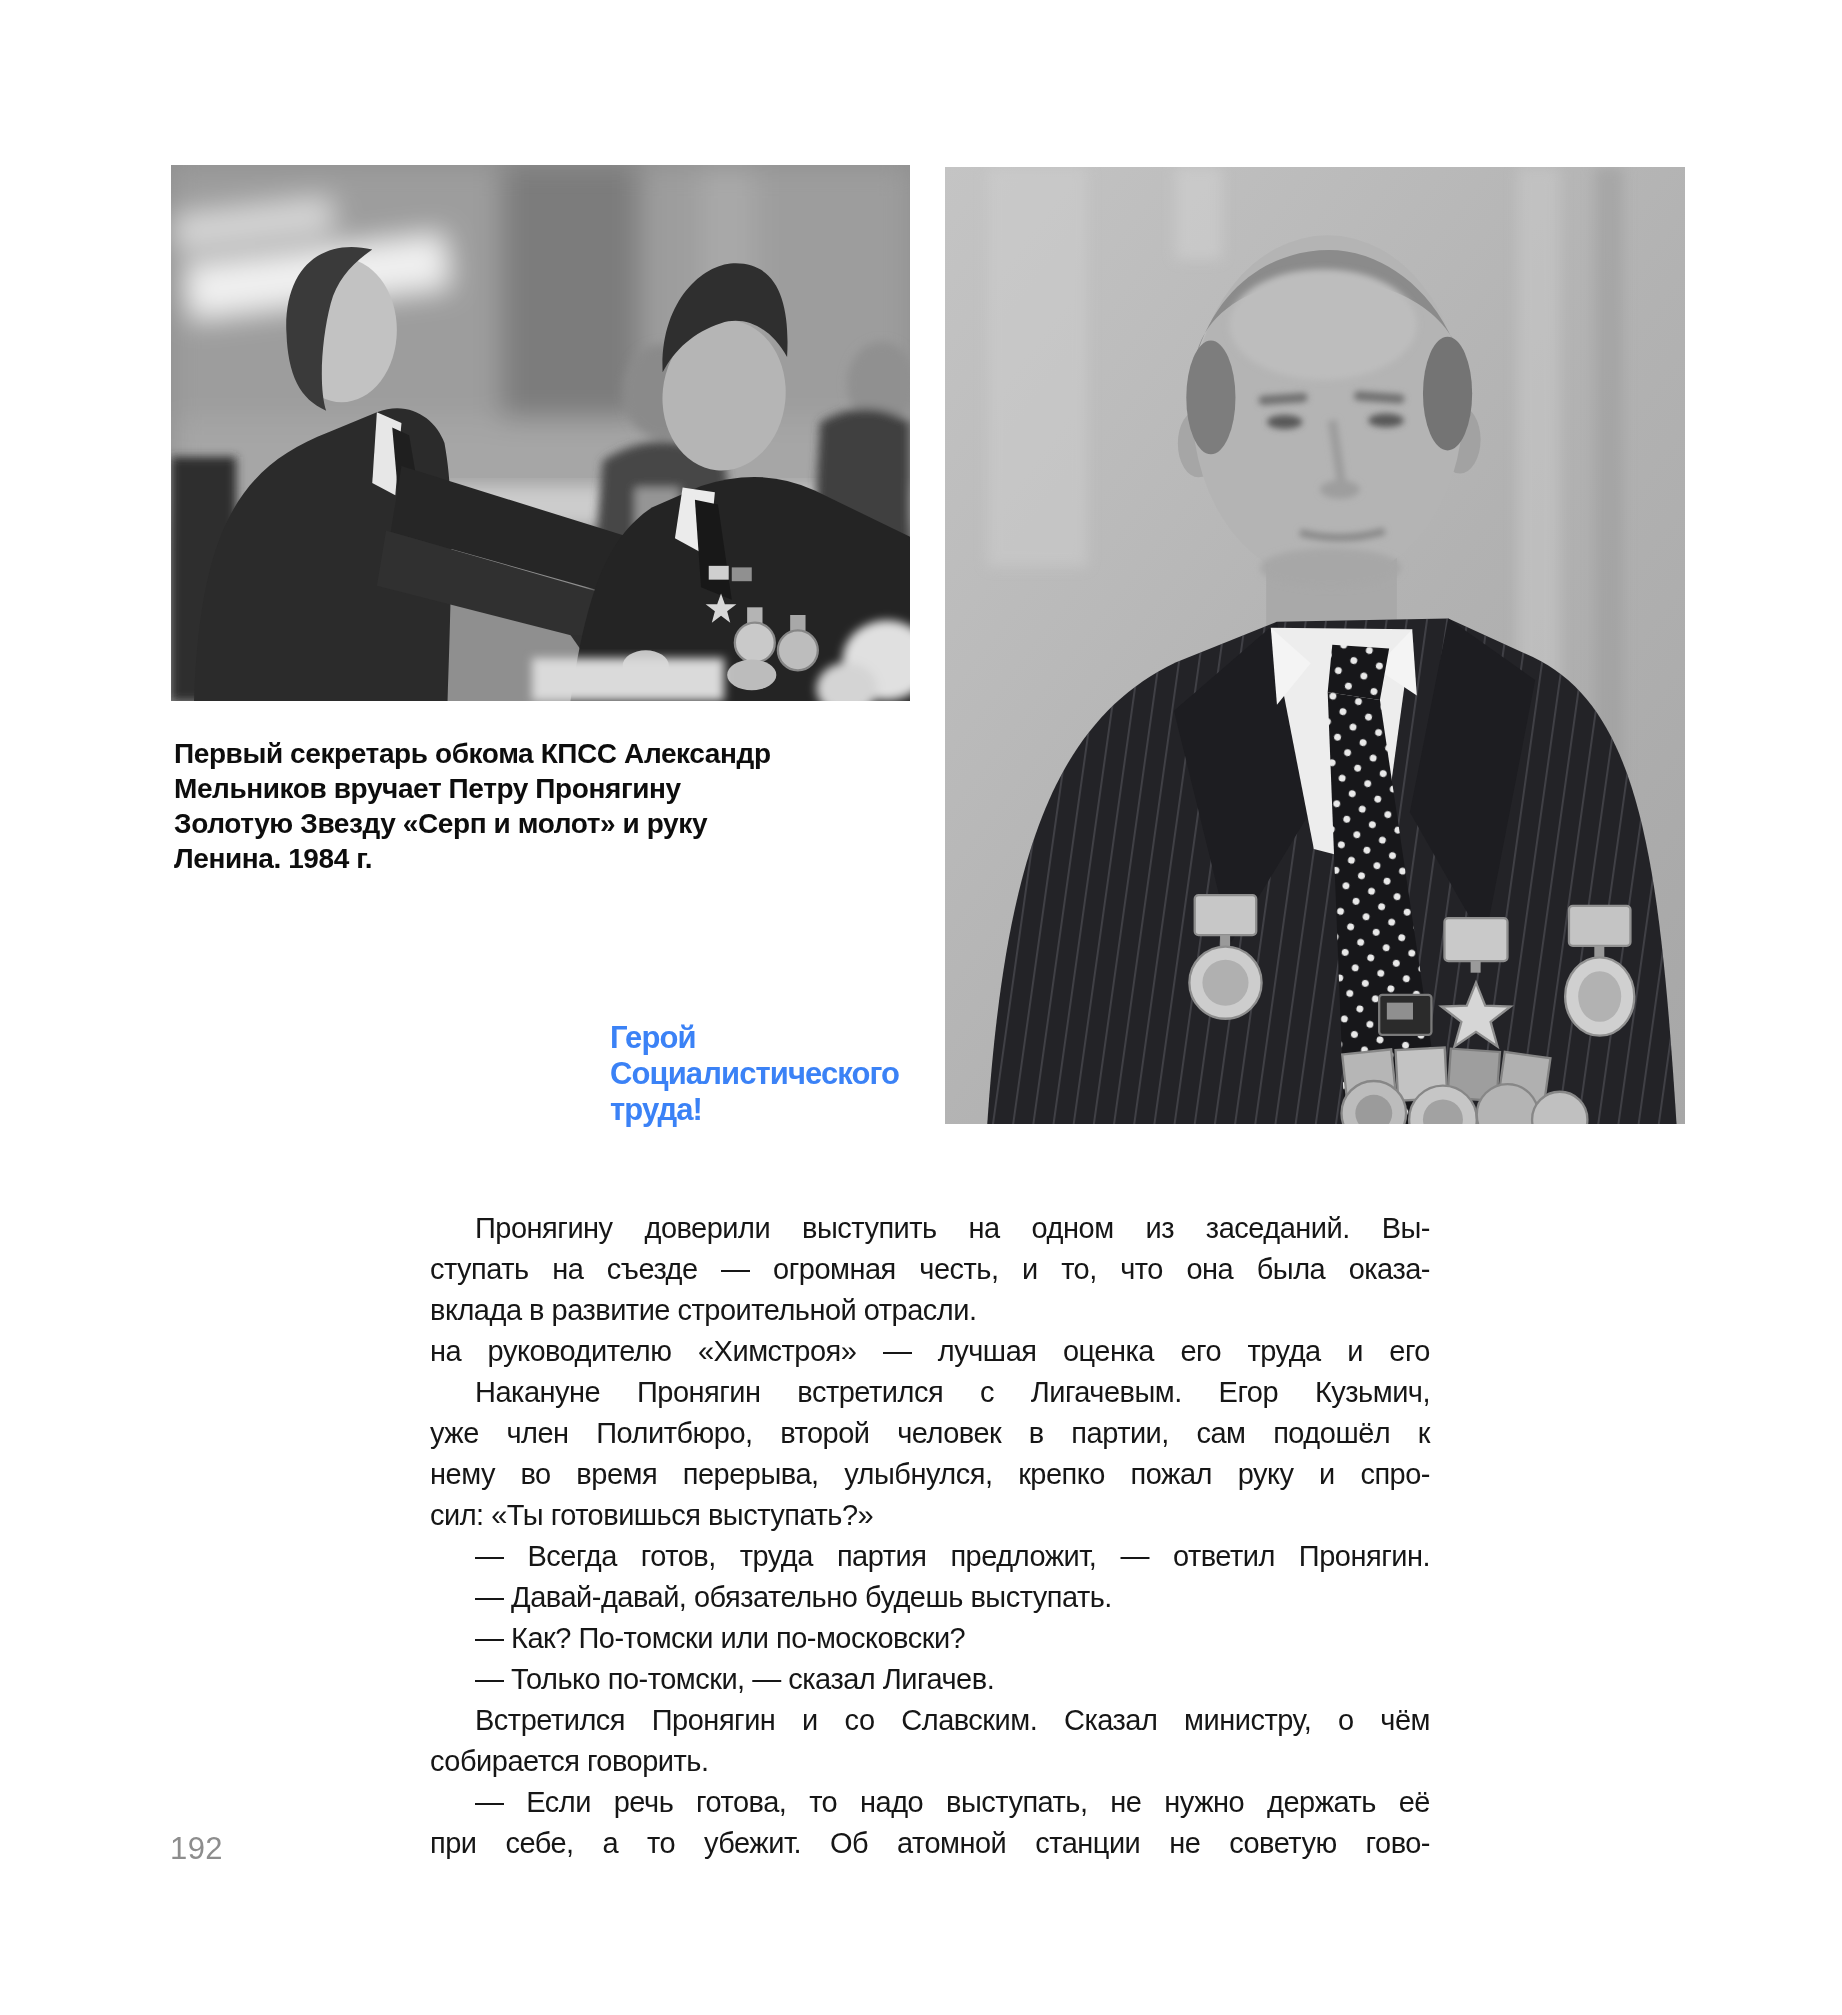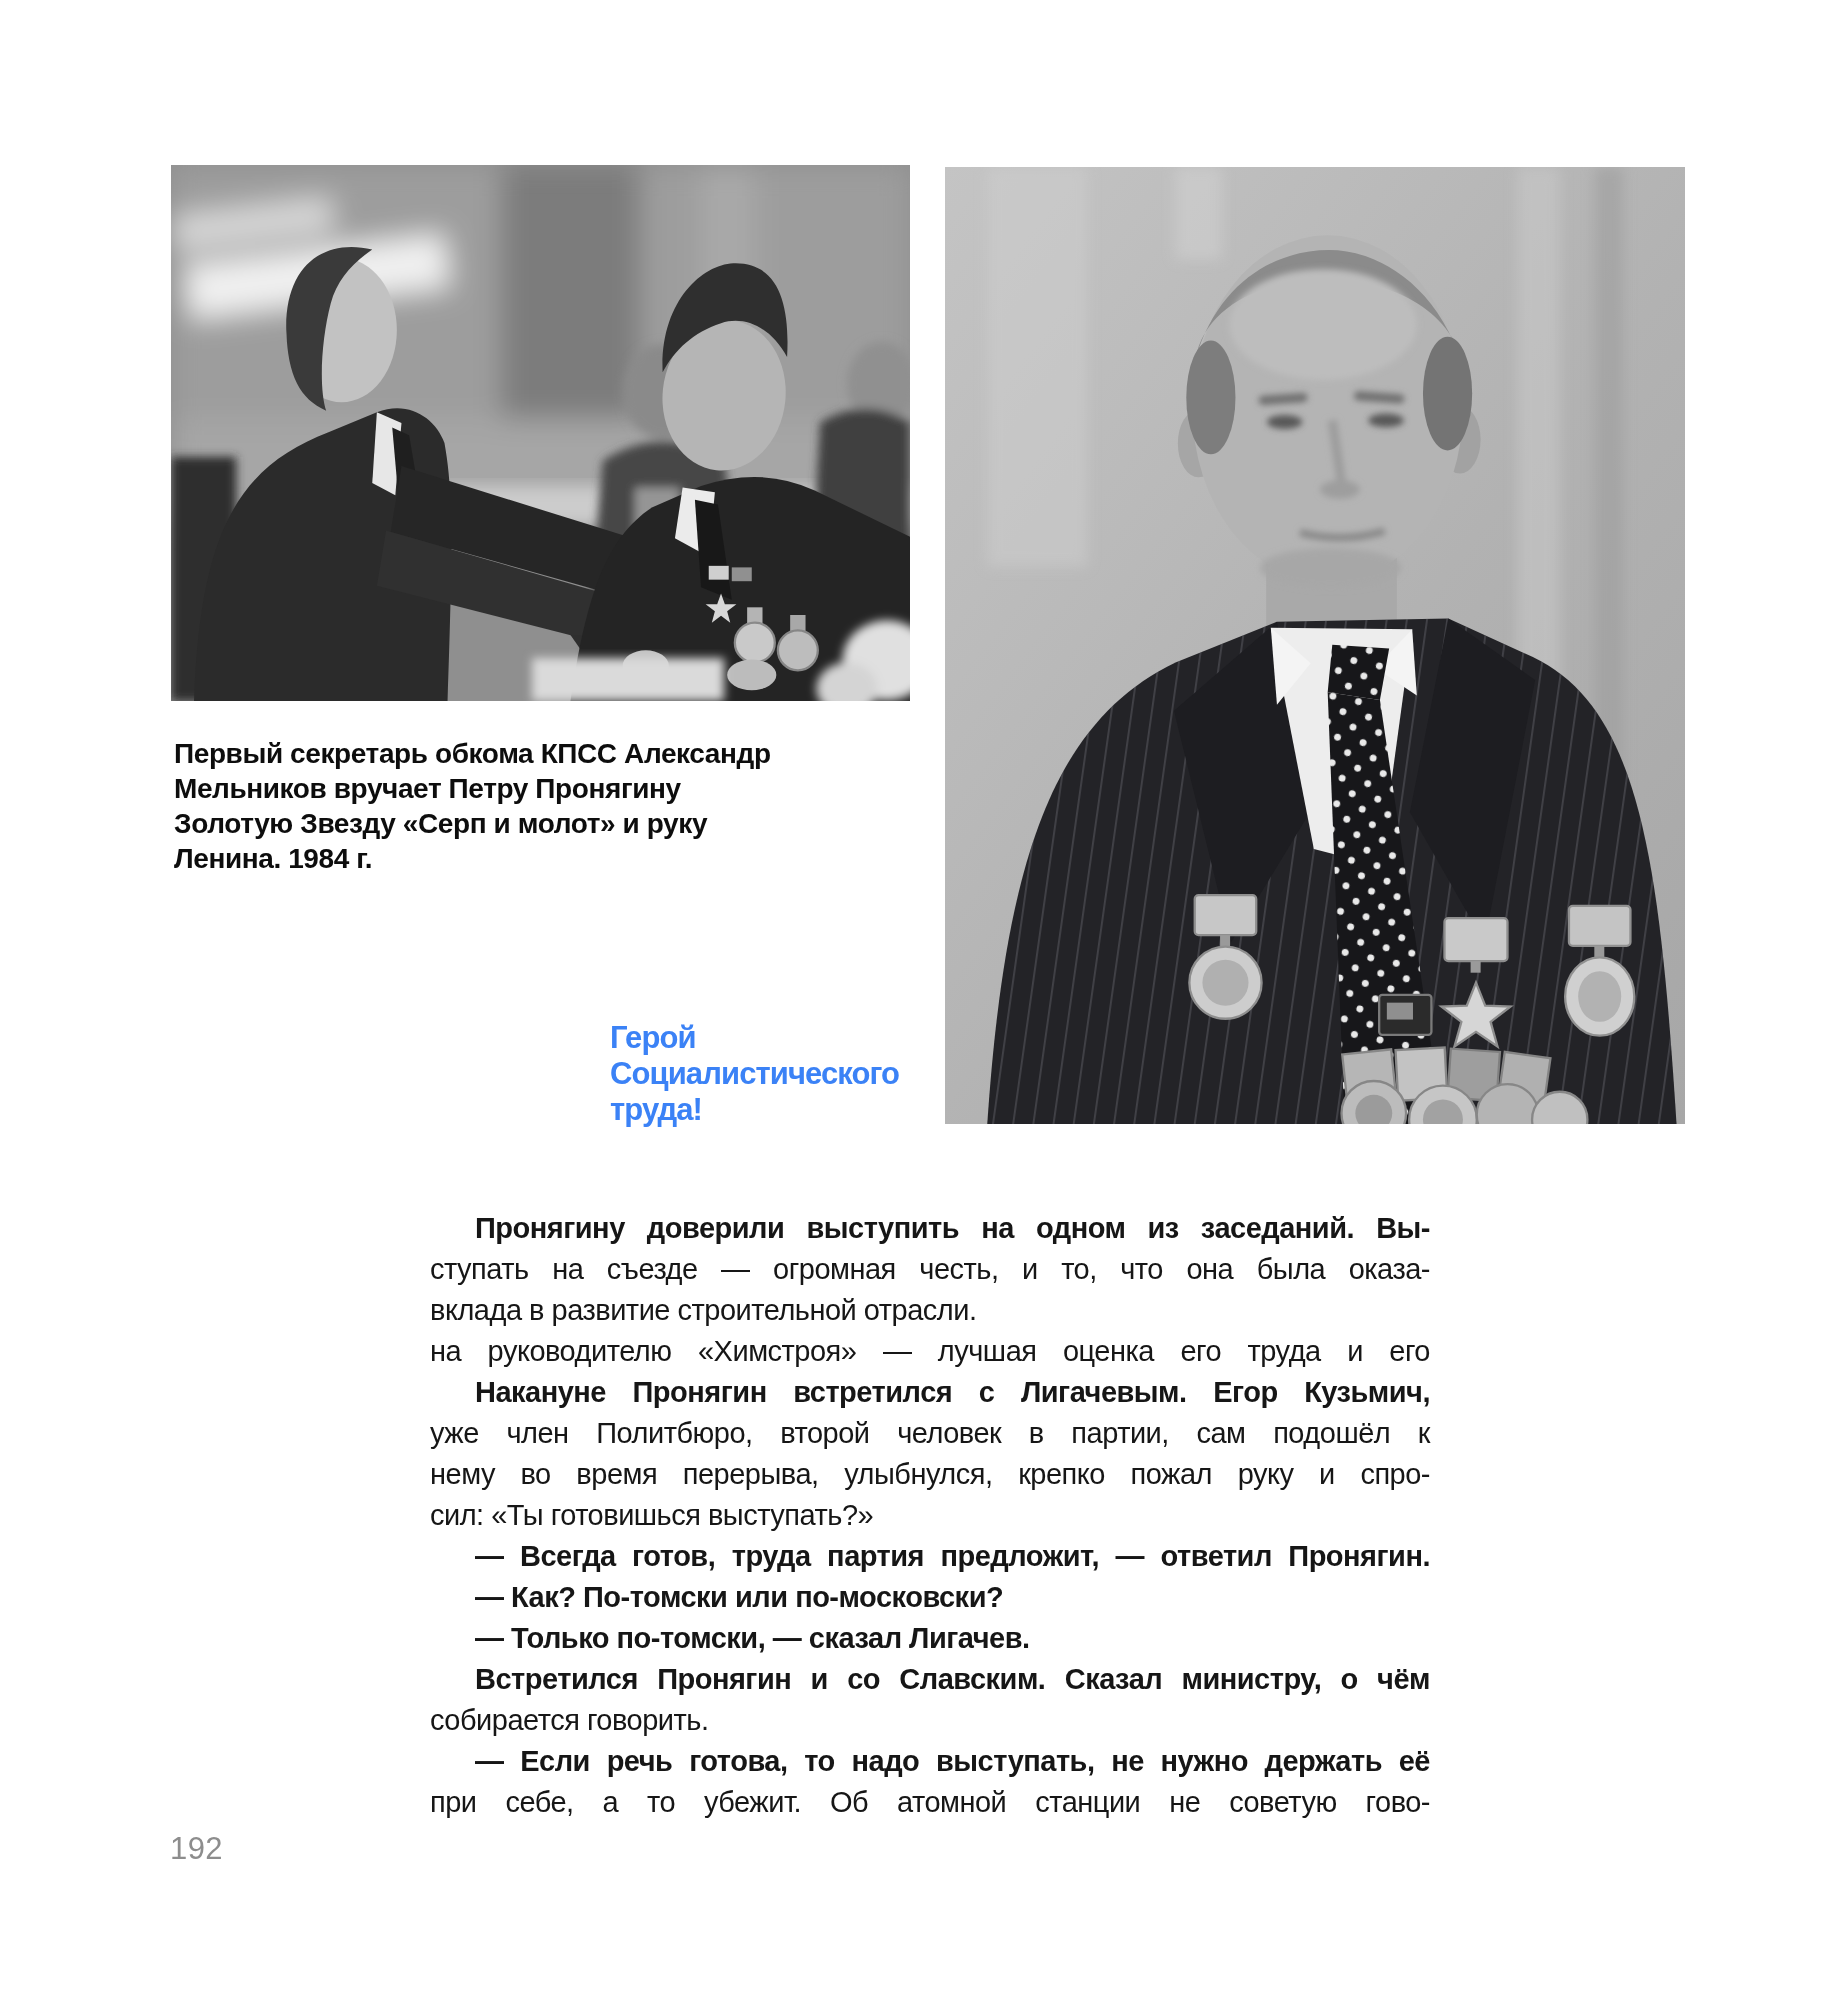--- a/index.html
+++ b/index.html
@@ -25,21 +25,21 @@
     letter-spacing:-0.9px;
   }
   .callout-line{white-space:nowrap;}
 
   .body-text{
     position:absolute;left:430px;top:1208px;width:1000px;
     font-size:29px;line-height:41px;color:#161616;letter-spacing:-0.5px;
   }
   .body-line{min-height:41px;}
   .body-line.fill{text-align:justify;text-align-last:justify;}
-  .body-line.indent{text-indent:45px;font-weight:bold;}
+  .body-line.indent{text-indent:45px;}
 
   .page-number{
     position:absolute;left:170px;top:1831px;
     font-size:31px;color:#8d8d8d;letter-spacing:0.4px;
   }
 </style>
 </head>
 <body>
 
 <div class="page">
@@ -241,20 +241,21 @@
   <div class="body-text">
       <div class="body-line indent fill">Пронягину доверили выступить на одном из заседаний. Вы-</div>
       <div class="body-line fill">ступать на съезде — огромная честь, и то, что она была оказа-</div>
       <div class="body-line">вклада в развитие строительной отрасли.</div>
       <div class="body-line fill">на руководителю «Химстроя» — лучшая оценка его труда и его</div>
       <div class="body-line indent fill">Накануне Пронягин встретился с Лигачевым. Егор Кузьмич,</div>
       <div class="body-line fill">уже член Политбюро, второй человек в партии, сам подошёл к</div>
       <div class="body-line fill">нему во время перерыва, улыбнулся, крепко пожал руку и спро-</div>
       <div class="body-line">сил: «Ты готовишься выступать?»</div>
       <div class="body-line indent fill">— Всегда готов, труда партия предложит, — ответил Пронягин.</div>
+      <div class="body-line indent">— Давай-давай, обязательно будешь выступать.</div>
       <div class="body-line indent">— Как? По-томски или по-московски?</div>
       <div class="body-line indent">— Только по-томски, — сказал Лигачев.</div>
       <div class="body-line indent fill">Встретился Пронягин и со Славским. Сказал министру, о чём</div>
       <div class="body-line">собирается говорить.</div>
       <div class="body-line indent fill">— Если речь готова, то надо выступать, не нужно держать её</div>
       <div class="body-line fill">при себе, а то убежит. Об атомной станции не советую гово-</div>
     </div>
 
   <div class="page-number">192</div>
 

